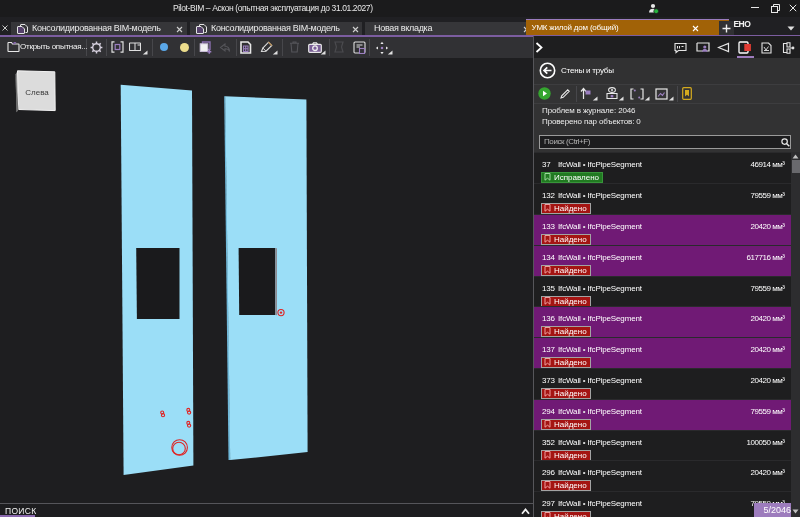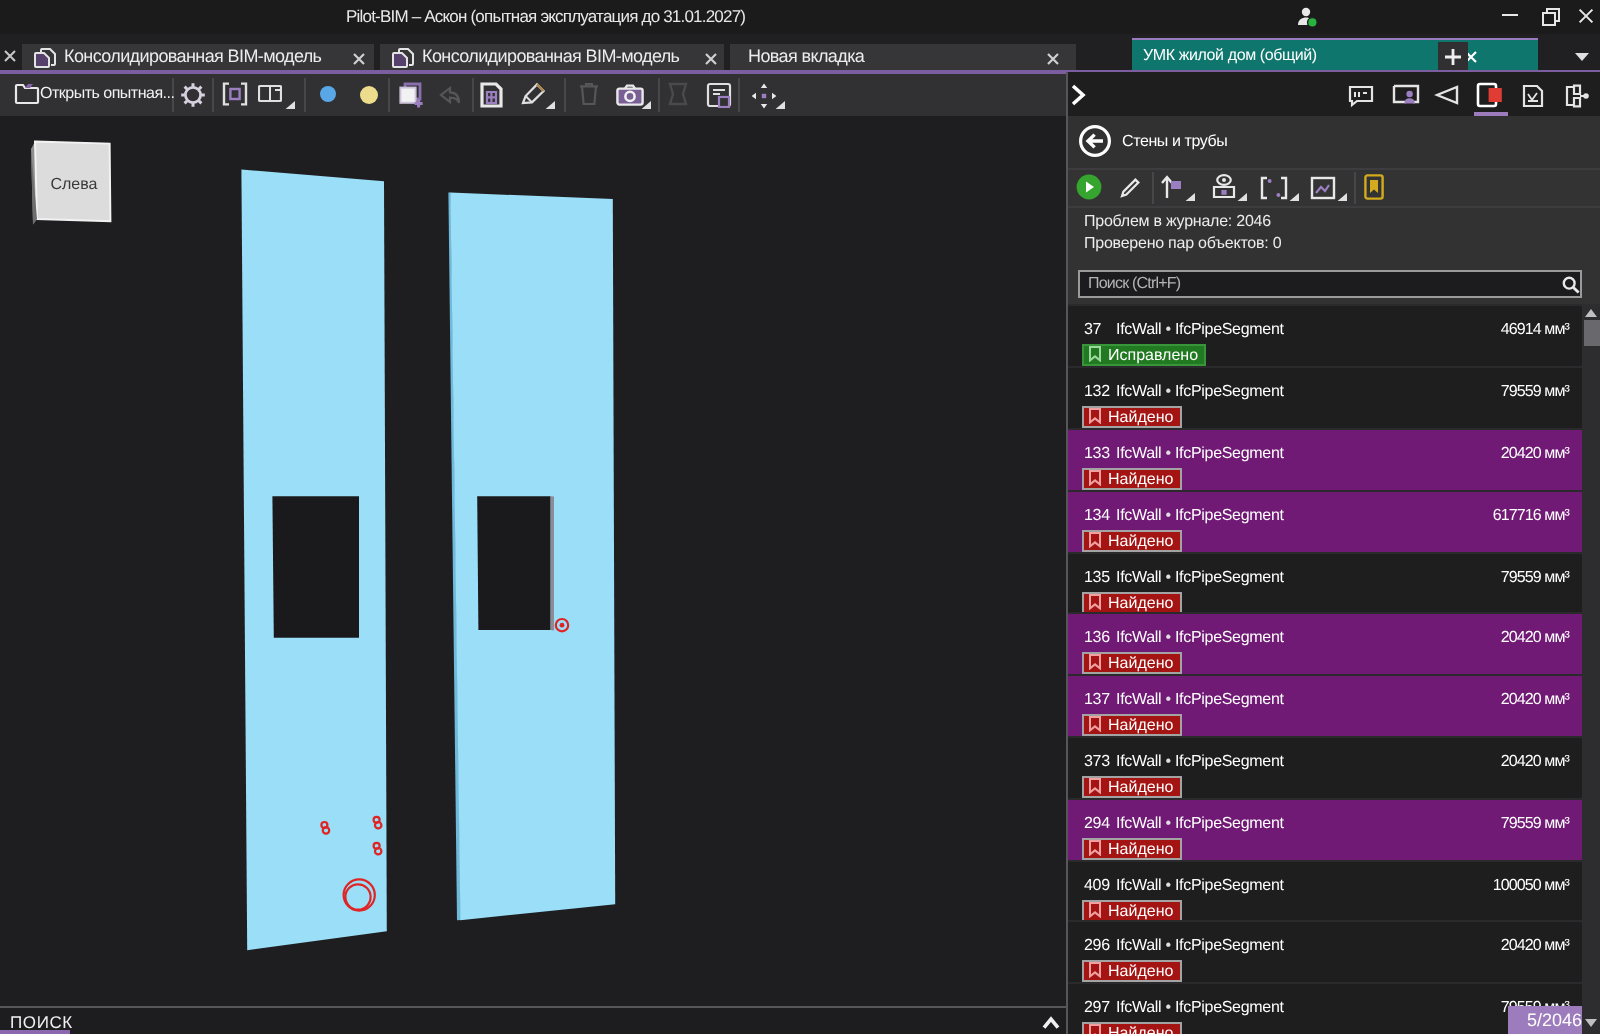--- a/index.html
+++ b/index.html
@@ -2,21 +2,21 @@
 <html><head><meta charset="utf-8"><style>
 *{margin:0;padding:0;box-sizing:border-box}
 html,body{width:800px;height:517px;overflow:hidden;background:#1b1b1c;
  font-family:"Liberation Sans",sans-serif;-webkit-font-smoothing:antialiased}
 .app{position:absolute;left:0;top:0;width:800px;height:517px;background:#1b1b1c;overflow:hidden}
 .abs{position:absolute}
 .title{position:absolute;left:173px;top:3px;font-size:8.5px;letter-spacing:-0.4px;color:#e8e8e8}
 .sedov{position:absolute;left:659px;top:19px;font-size:8.5px;letter-spacing:-0.5px;font-weight:bold;color:#f2f2f2}
 .tab{position:absolute;top:22px;height:12.5px;background:#363639;color:#ececec;font-size:9px;letter-spacing:-0.3px}
 .tab .tx{position:absolute;top:1px;white-space:nowrap}
-.tabact{position:absolute;left:566px;top:19px;width:203px;height:15.5px;background:#0f766e;border-top:1px solid #9a7cbd;color:#fff;font-size:8px;letter-spacing:-0.2px}
+.tabact{position:absolute;left:526px;top:19px;width:203px;height:15.5px;background:#a16207;border-top:1px solid #9a7cbd;color:#fff;font-size:8px;letter-spacing:-0.2px}
 .purpline{position:absolute;left:0;top:34.5px;width:800px;height:2px;background:#7c5da0}
 .toolbar{position:absolute;left:0;top:36.5px;width:533px;height:21px;background:#313134}
 .tsep{position:absolute;top:38.5px;width:1px;height:17px;background:#47474b}
 .viewport{position:absolute;left:0;top:57.5px;width:533px;height:445px;background:#1e1e20}
 .bottombar{position:absolute;left:0;top:503px;width:534px;height:14px;background:#1d1d1f;border-top:1px solid #55555a}
 .poisk{position:absolute;left:5px;top:1.5px;font-size:8.5px;color:#f0f0f0;letter-spacing:0.3px}
 .poiskline{position:absolute;left:0;top:11px;width:35px;height:1.5px;background:#8a68ae}
 .rpanel{position:absolute;left:533px;top:36px;width:267px;height:481px;background:#323233;border-left:1px solid #56565a}
 .rstrip{position:absolute;left:534px;top:36px;width:266px;height:22px;background:#1e1e1f}
 .rheader{position:absolute;left:534px;top:58px;width:266px;height:26px;background:#313132}
@@ -375,21 +375,21 @@
 <div class="row sel" style="top:399px;height:31px">
       <div class="rline"><span class="rnum">294</span><span class="rtypes">IfcWall <b>•</b> IfcPipeSegment</span><span class="rvol">79559 мм³</span></div>
       <div class="badge red">
         <svg width="7" height="8" viewBox="0 0 7 8" style="margin:0 3px 0 0;flex:none">
           <path d="M1 0.5 H6 V7.2 L3.5 5.2 1 7.2 Z" fill="none" stroke="#f0a0a0" stroke-width="1"></path>
         </svg>
         <span>Найдено</span>
       </div>
     </div>
 <div class="row" style="top:430px;height:30px">
-      <div class="rline"><span class="rnum">409</span><span class="rtypes">IfcWall <b>•</b> IfcPipeSegment</span><span class="rvol">100050 мм³</span></div>
+      <div class="rline"><span class="rnum">352</span><span class="rtypes">IfcWall <b>•</b> IfcPipeSegment</span><span class="rvol">100050 мм³</span></div>
       <div class="badge red">
         <svg width="7" height="8" viewBox="0 0 7 8" style="margin:0 3px 0 0;flex:none">
           <path d="M1 0.5 H6 V7.2 L3.5 5.2 1 7.2 Z" fill="none" stroke="#f0a0a0" stroke-width="1"></path>
         </svg>
         <span>Найдено</span>
       </div>
     </div>
 <div class="row" style="top:460px;height:31px">
       <div class="rline"><span class="rnum">296</span><span class="rtypes">IfcWall <b>•</b> IfcPipeSegment</span><span class="rvol">20420 мм³</span></div>
       <div class="badge red">

